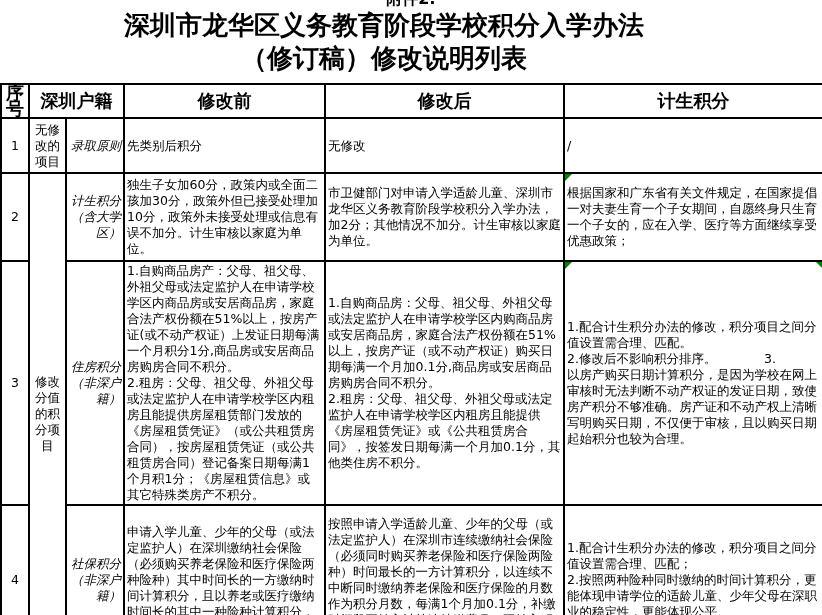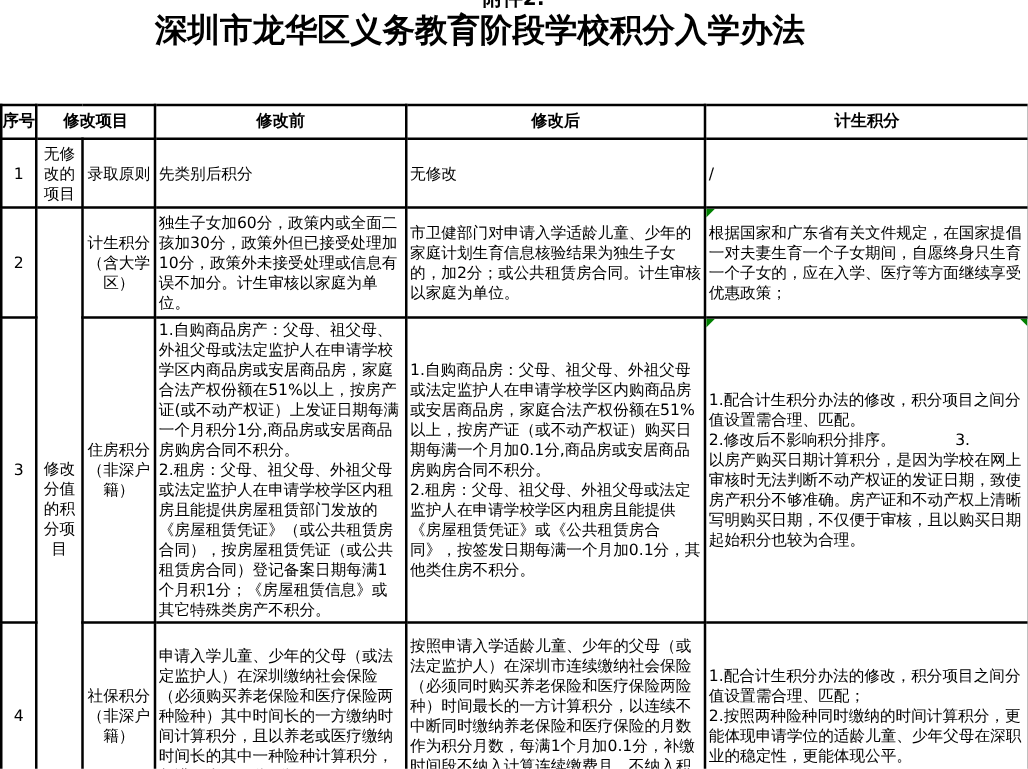--- a/index.html
+++ b/index.html
@@ -27,83 +27,84 @@
   }
   th,td{
     border:2px solid #000;
     font-size:12.5px;line-height:16px;
     padding:1px 2px;
     vertical-align:middle;
     overflow:hidden;
     white-space:pre-wrap;
     word-break:break-all;
   }
-  th{font-size:13px;font-weight:bold;text-align:center;padding:0;}
+  th{font-size:18px;font-weight:bold;text-align:center;padding:0;}
   .hr{height:27px;}
   .r1{height:55px;}
   .r2{height:88px;}
   .r3{height:237px;}
   .r4{height:150px;}
   .c-no{text-align:center;}
   .c-cat{text-align:center;padding:1px 1px;border-radius:12px;}
-  .c-item{text-align:center;}
+  .c-item{text-align:right;font-style:italic;}
   .cell-rel{position:relative;}
   .flag-tl{
     position:absolute;top:0;left:0;width:0;height:0;
     border-top:7px solid var(--flag,#008000);
     border-right:7px solid transparent;
   }
   .flag-tr{
     position:absolute;top:0;right:0;width:0;height:0;
     border-top:6px solid var(--flag,#008000);
     border-left:6px solid transparent;
   }
 </style>
 </head>
 <body>
 
 <div class="attach-clip"><span>附件2:</span></div>
 
 <div class="title">
   <div>深圳市龙华区义务教育阶段学校积分入学办法</div>
+  <div>（修订稿）修改说明列表</div>
 </div>
 
 <table>
   <colgroup>
     <col style="width:28px">
       <col style="width:37px">
       <col style="width:58px">
     <col style="width:201px">
       <col style="width:239px">
       <col style="width:259px">
   </colgroup>
   <thead>
     <tr class="hr">
       <th>序号</th>
-      <th colspan="2">修改项目</th>
+      <th colspan="2">深圳户籍</th>
       <th>修改前</th>
       <th>修改后</th>
       <th>计生积分</th>
     </tr>
   </thead>
   <tbody>
     <tr class="r1">
       <td class="c-no">1</td>
       <td class="c-cat">无修改的项目</td>
       <td class="c-item">录取原则</td>
       <td>先类别后积分</td>
       <td>无修改</td>
       <td>/</td>
     </tr>
     <tr class="r2">
       <td class="c-no">2</td>
       <td class="c-cat" rowspan="3">修改分值的积分项目</td>
       <td class="c-item">计生积分（含大学区）</td>
       <td>独生子女加60分，政策内或全面二孩加30分，政策外但已接受处理加10分，政策外未接受处理或信息有误不加分。计生审核以家庭为单位。</td>
-      <td>市卫健部门对申请入学适龄儿童、少年的家庭计划生育信息核验结果为独生子女的，加2分；或公共租赁房合同。计生审核以家庭为单位。</td>
+      <td>市卫健部门对申请入学适龄儿童、深圳市龙华区义务教育阶段学校积分入学办法，加2分；其他情况不加分。计生审核以家庭为单位。</td>
       <td class="cell-rel"><span class="flag-tl"></span><span>根据国家和广东省有关文件规定，在国家提倡一对夫妻生育一个子女期间，自愿终身只生育一个子女的，应在入学、医疗等方面继续享受优惠政策；</span></td>
     </tr>
     <tr class="r3">
       <td class="c-no">3</td>
       <td class="c-item">住房积分（非深户籍）</td>
       <td>1.自购商品房产：父母、祖父母、外祖父母或法定监护人在申请学校学区内商品房或安居商品房，家庭合法产权份额在51%以上，按房产证(或不动产权证）上发证日期每满一个月积分1分,商品房或安居商品房购房合同不积分。
 2.租房：父母、祖父母、外祖父母或法定监护人在申请学校学区内租房且能提供房屋租赁部门发放的《房屋租赁凭证》（或公共租赁房合同），按房屋租赁凭证（或公共租赁房合同）登记备案日期每满1个月积1分；《房屋租赁信息》或其它特殊类房产不积分。</td>
       <td>1.自购商品房：父母、祖父母、外祖父母或法定监护人在申请学校学区内购商品房或安居商品房，家庭合法产权份额在51%以上，按房产证（或不动产权证）购买日期每满一个月加0.1分,商品房或安居商品房购房合同不积分。
 2.租房：父母、祖父母、外祖父母或法定监护人在申请学校学区内租房且能提供《房屋租赁凭证》或《公共租赁房合同》，按签发日期每满一个月加0.1分，其他类住房不积分。</td>
       <td class="cell-rel"><span class="flag-tl"></span><span class="flag-tr"></span><span>1.配合计生积分办法的修改，积分项目之间分值设置需合理、匹配。

